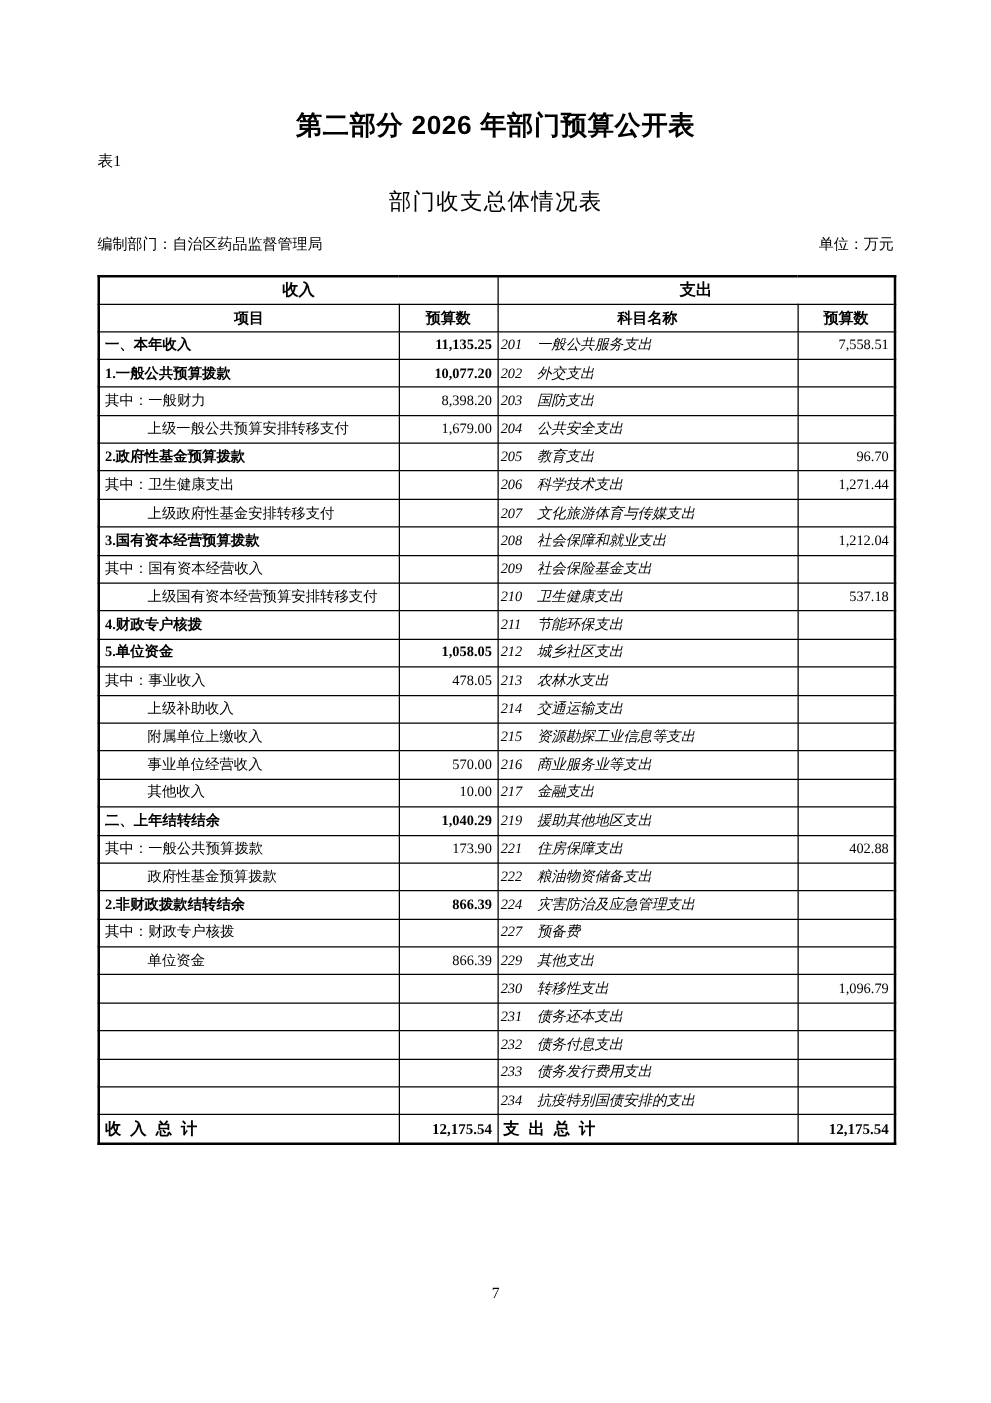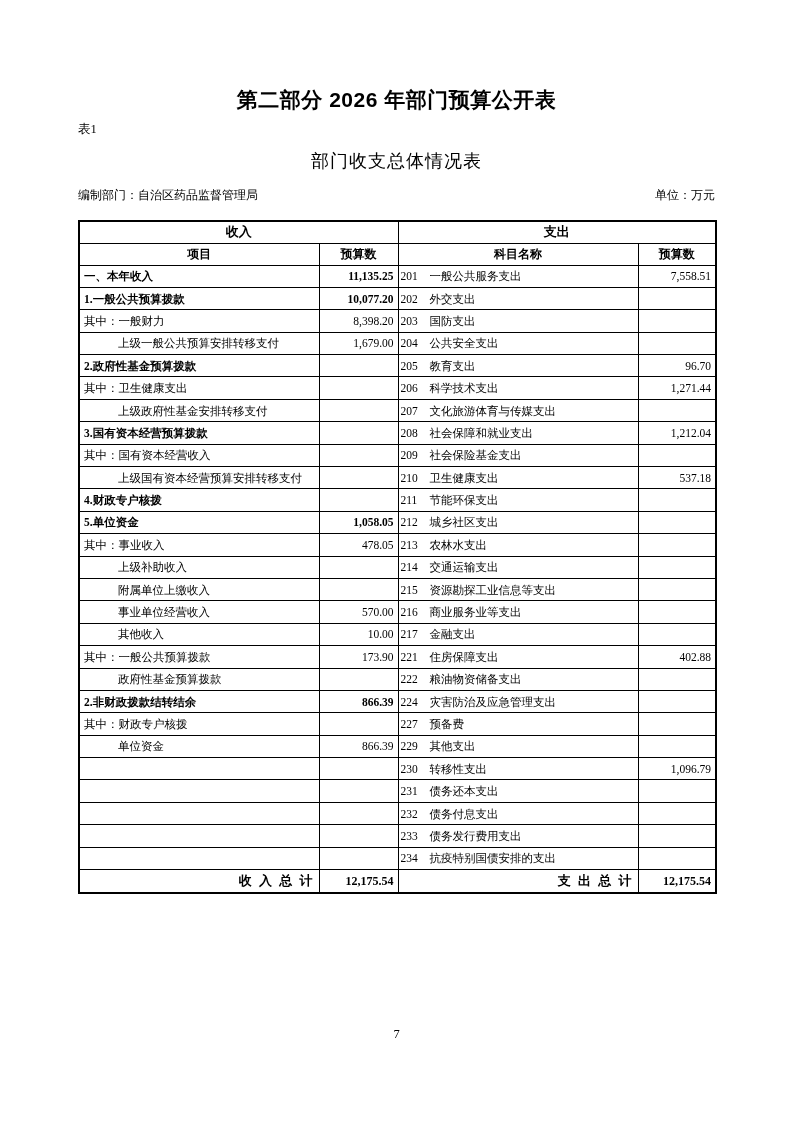--- a/index.html
+++ b/index.html
@@ -43,27 +43,27 @@
     line-height: 1.05;
     padding: 0 4px;
     white-space: nowrap;
     overflow: hidden;
     vertical-align: middle;
   }
   .budget-table thead th { text-align: center; font-weight: bold; }
   .budget-table thead tr.section-row th { font-size: 13px; height: 22px; }
   .budget-table thead tr.cols-row th { font-size: 12px; height: 22px; }
   .budget-table td.item-cell { text-align: left; }
-  .budget-table td.subject-cell { text-align: left; padding-left: 2px; }
+  .budget-table td.subject-cell { text-align: left; padding-left: 2px; font-style: italic; }
   .budget-table td.num { text-align: right; }
   .budget-table td.indent { padding-left: 38px; }
   .budget-table .bold { font-weight: bold; }
   .budget-table .code { display: inline-block; min-width: 22px; margin-right: 7px; }
   .budget-table tfoot td { font-weight: bold; height: 23px; }
-  .budget-table tfoot td.total-label { text-align: right; font-size: 13px; letter-spacing: 2px; }
+  .budget-table tfoot td.total-label { text-align: left; font-size: 13px; letter-spacing: 2px; }
   .budget-table tfoot td.num { font-size: 12px; }
   .page-number {
     position: absolute; top: 1027px; left: 0; width: 100%;
     text-align: center; font-size: 12.5px;
   }
 </style>
 </head>
 <body>
 
 <div class="doc-title">第二部分 2026 年部门预算公开表</div>
@@ -191,20 +191,26 @@
         <td class="subject-cell"><span class="code">216</span><span>商业服务业等支出</span></td>
         <td class="num"></td>
       </tr>
       <tr>
         <td class="item-cell indent">其他收入</td>
         <td class="num">10.00</td>
         <td class="subject-cell"><span class="code">217</span><span>金融支出</span></td>
         <td class="num"></td>
       </tr>
       <tr>
+        <td class="item-cell bold">二、上年结转结余</td>
+        <td class="num bold">1,040.29</td>
+        <td class="subject-cell"><span class="code">219</span><span>援助其他地区支出</span></td>
+        <td class="num"></td>
+      </tr>
+      <tr>
         <td class="item-cell">其中：一般公共预算拨款</td>
         <td class="num">173.90</td>
         <td class="subject-cell"><span class="code">221</span><span>住房保障支出</span></td>
         <td class="num">402.88</td>
       </tr>
       <tr>
         <td class="item-cell indent">政府性基金预算拨款</td>
         <td class="num"></td>
         <td class="subject-cell"><span class="code">222</span><span>粮油物资储备支出</span></td>
         <td class="num"></td>

